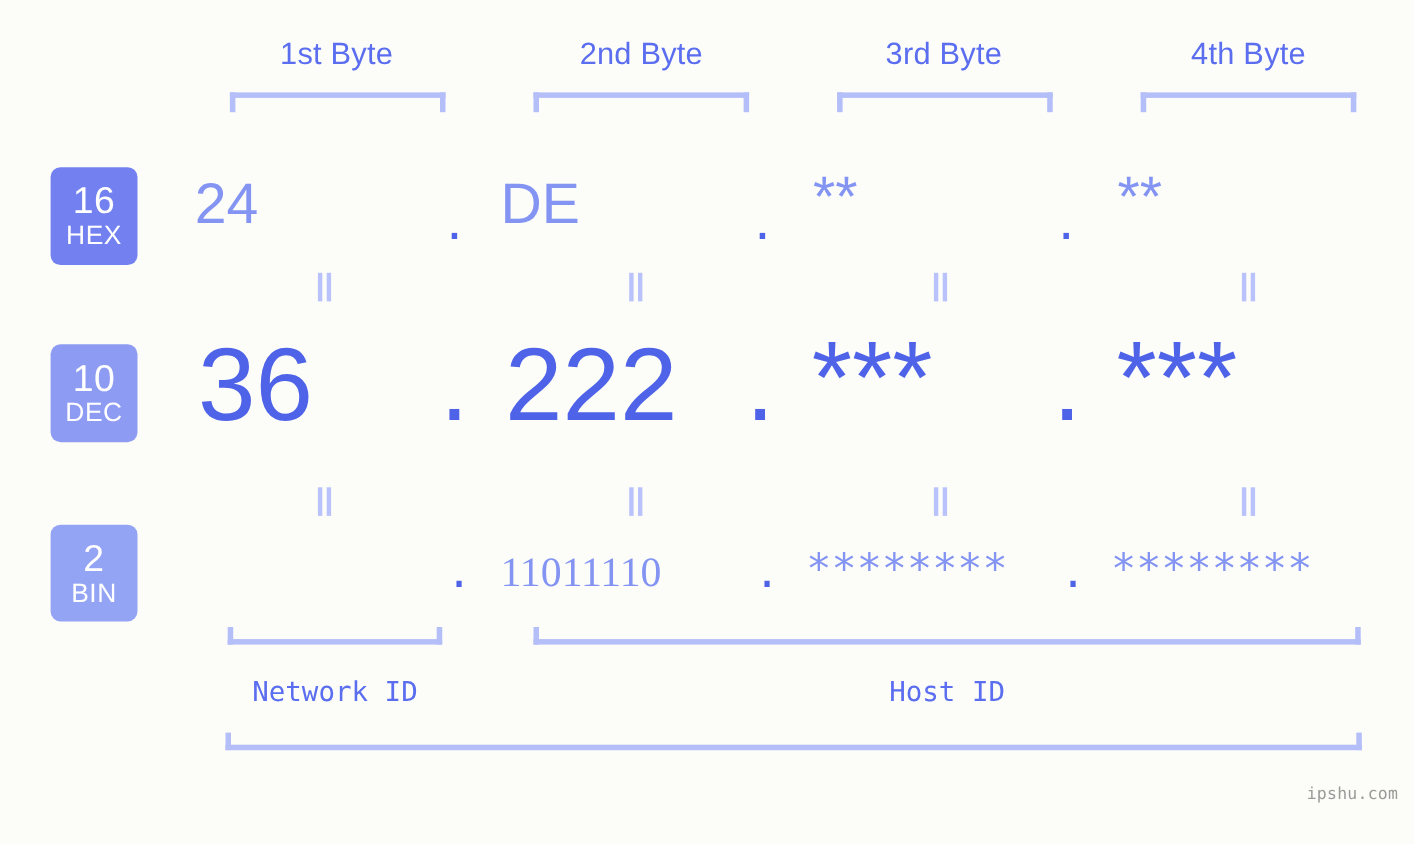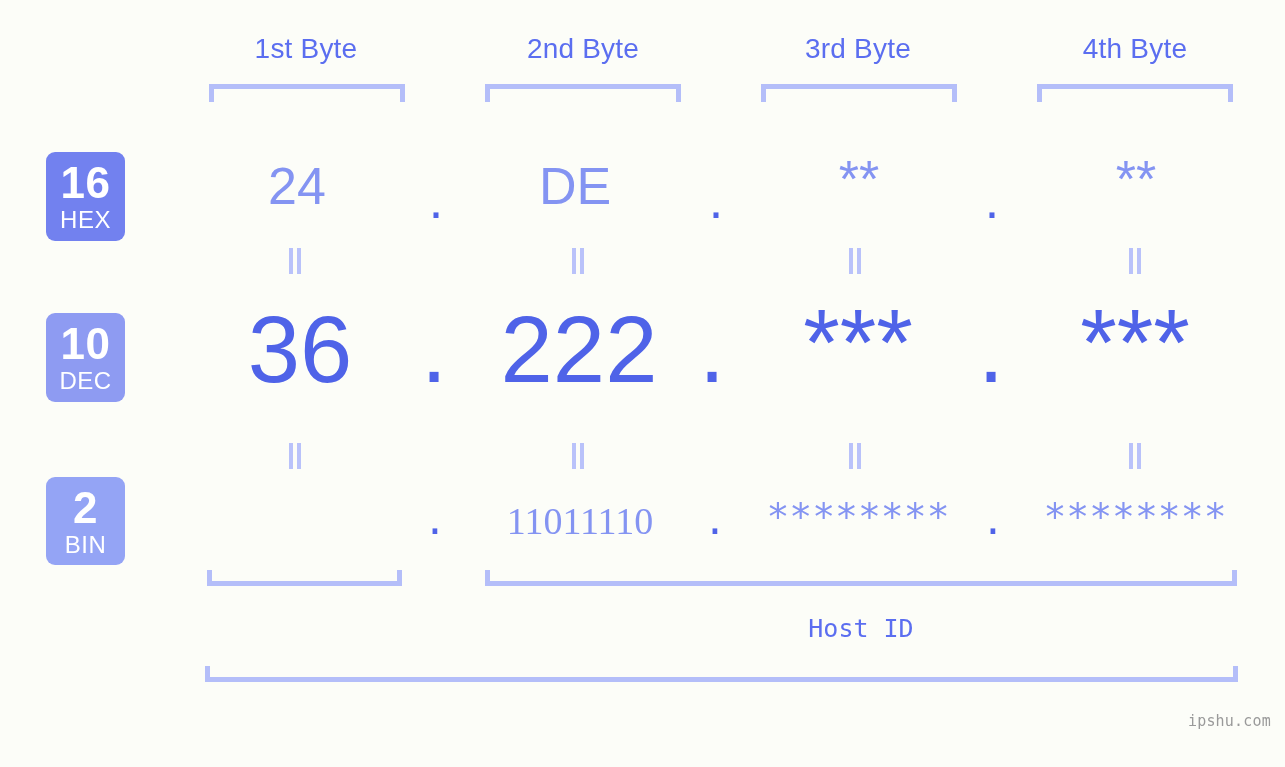--- a/index.html
+++ b/index.html
@@ -62,38 +62,37 @@
     border-radius: 9px;
     color: #ffffff;
     text-align: center;
     display: flex;
     flex-direction: column;
     align-items: center;
     justify-content: center;
     line-height: 1;
   }
   .badge .num {
-    font-size: 44px;
-    font-weight: 700;
+    font-size: 34px;
+    font-weight: 400;
     letter-spacing: 0.5px;
   }
   .badge .nm {
     font-size: 24px;
     font-weight: 400;
     margin-top: 3px;
     letter-spacing: 0.5px;
   }
   #badge-hex { top: 152px; height: 89px; background: #7281ef; }
   #badge-dec { top: 313px; height: 89px; background: #8e9bf2; }
   #badge-bin { top: 477px; height: 88px; background: #94a4f5; }
 
   
   .cell {
     position: absolute;
-    text-align: center;
     white-space: pre;
     line-height: 1;
   }
 
   
   .hex-val {
     font-size: 52px;
     color: #8494f2;
     font-family: "Liberation Sans", sans-serif;
     font-weight: 400;
@@ -262,19 +261,20 @@
   <div class="cell bin-dot" style="left:406px; top:502px; width:58px;">.</div>
   <div class="cell bin-val" style="left:455px; top:502px; width:250px;font-family:Liberation Serif, serif;">11011110</div>
   <div class="cell bin-dot" style="left:686px; top:502px; width:58px;">.</div>
   <div class="cell bin-val" style="left:733px; top:498px; width:250px;">********</div>
   <div class="cell bin-dot" style="left:964px; top:502px; width:58px;">.</div>
   <div class="cell bin-val" style="left:1010px; top:498px; width:250px;">********</div>
 
   <div class="bracket-bottom" style="left:207px; top:570px; width:195px;"></div>
   <div class="bracket-bottom" style="left:485px; top:570px; width:752px;"></div>
 
+  <div class="id-label" style="left:207px; top:614px; width:195px;">Network ID</div>
   <div class="id-label" style="left:485px; top:614px; width:752px;">Host ID</div>
 
   <div class="bracket-bottom" style="left:205px; top:666px; width:1033px;"></div>
 
   <div id="watermark">ipshu.com</div>
 
 </div>
 
 </body></html>

